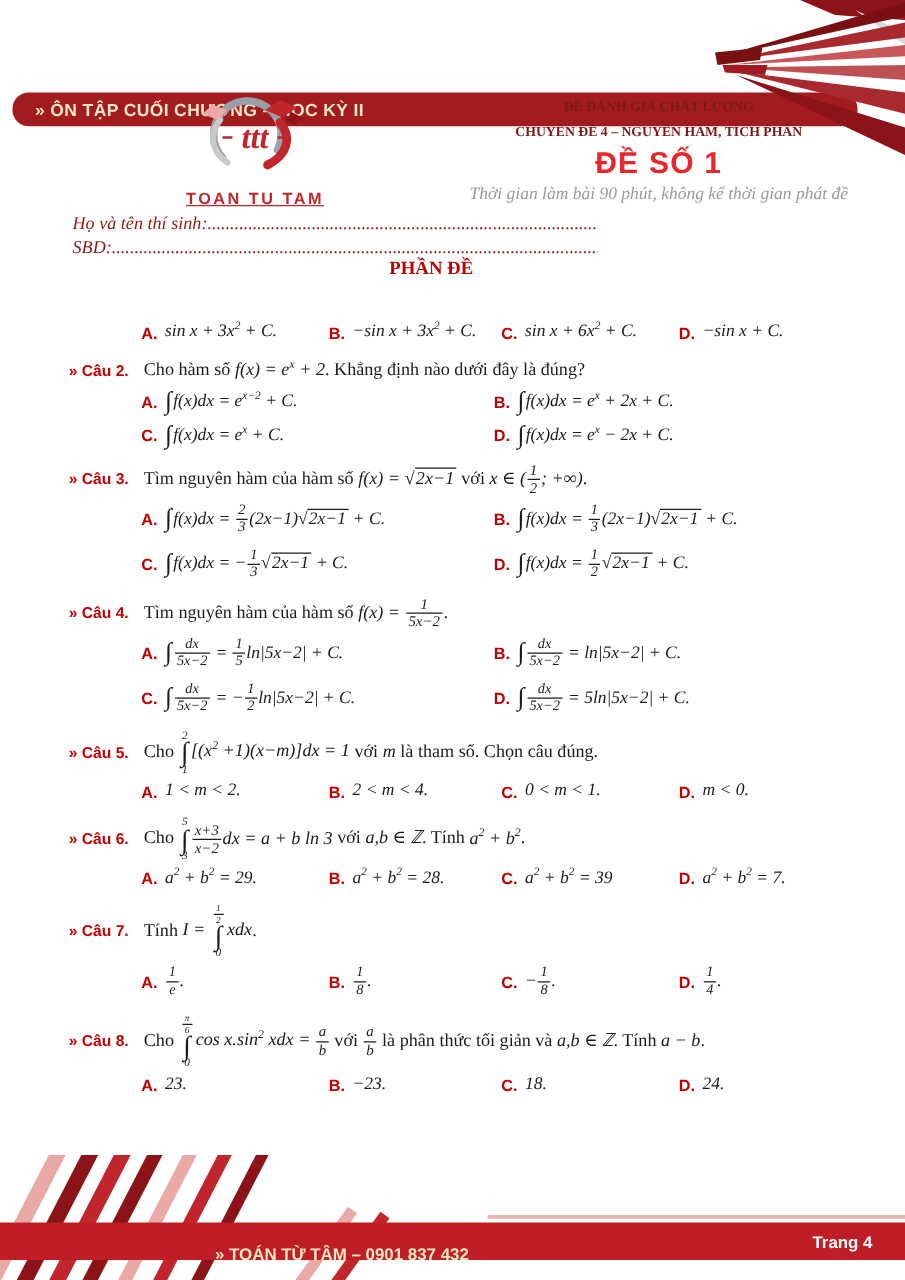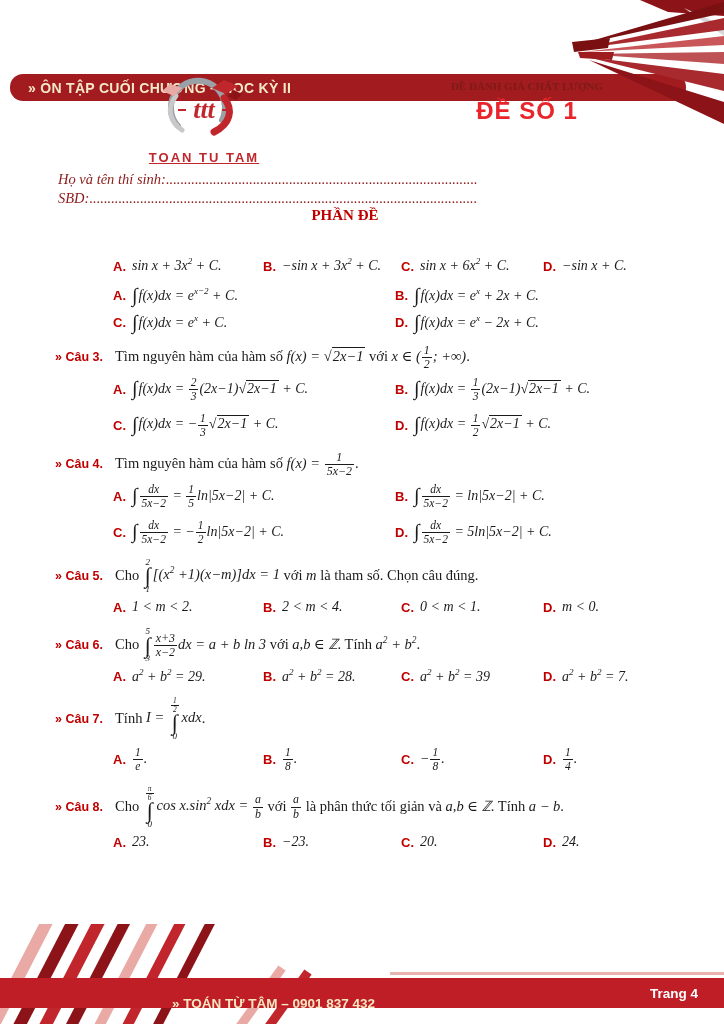--- a/index.html
+++ b/index.html
@@ -102,21 +102,23 @@
       <polygon points="54,14 66,18 58,26 46,21" fill="#e9a9a4"></polygon>
       <line x1="62" y1="40" x2="70" y2="40" stroke="#c0262b" stroke-width="2"></line>
       <line x1="106" y1="40" x2="112" y2="40" stroke="#c0262b" stroke-width="2"></line>
       <text x="88" y="48" text-anchor="middle" font-family="Liberation Serif, DejaVu Serif, serif" font-style="italic" font-weight="bold" font-size="26" fill="#c0262b">ttt</text>
     </svg>
     <div class="brand">TOAN TU TAM</div>
   </div>
 
   <div class="exam-info">
     <div class="l1">ĐỀ ĐÁNH GIÁ CHẤT LƯỢNG</div>
+    <div class="l2">CHUYÊN ĐỀ 4 –  NGUYÊN HÀM, TÍCH PHÂN</div>
     <div class="num">ĐỀ SỐ 1</div>
+    <div class="note">Thời gian làm bài 90 phút, không kể thời gian phát đề</div>
   </div>
 
   <div class="dotline name">Họ và tên thí sinh:.............................................................................................................</div>
   <div class="dotline sbd">SBD:............................................................................................................................................</div>
 
   <div class="part-title">PHẦN ĐỀ</div>
 
   <div class="questions">
       <div class="q">
         <div class="q-opts cols-4">
@@ -132,20 +134,24 @@
             <span class="opt-key">C.</span>
             <span class="opt-val"><span class="math">sin x + 6x<sup>2</sup> + C.</span></span>
           </div>
           <div class="opt">
             <span class="opt-key">D.</span>
             <span class="opt-val"><span class="math">−sin x + C.</span></span>
           </div>
         </div>
       </div>
       <div class="q">
+        <div class="q-head">
+          <span class="q-label">» Câu 2.</span>
+          <span class="q-stem">Cho hàm số <span class="math">f(x) = e<sup>x</sup> + 2</span>. Khẳng định nào dưới đây là đúng?</span>
+        </div>
         <div class="q-opts cols-2">
           <div class="opt">
             <span class="opt-key">A.</span>
             <span class="opt-val"><span class="math"><span class="intg">∫</span>f(x)dx = e<sup>x−2</sup> + C.</span></span>
           </div>
           <div class="opt">
             <span class="opt-key">B.</span>
             <span class="opt-val"><span class="math"><span class="intg">∫</span>f(x)dx = e<sup>x</sup> + 2x + C.</span></span>
           </div>
           <div class="opt">
@@ -303,21 +309,21 @@
           <div class="opt">
             <span class="opt-key">A.</span>
             <span class="opt-val"><span class="math">23.</span></span>
           </div>
           <div class="opt">
             <span class="opt-key">B.</span>
             <span class="opt-val"><span class="math">−23.</span></span>
           </div>
           <div class="opt">
             <span class="opt-key">C.</span>
-            <span class="opt-val"><span class="math">20.</span></span>
+            <span class="opt-val"><span class="math">18.</span></span>
           </div>
           <div class="opt">
             <span class="opt-key">D.</span>
             <span class="opt-val"><span class="math">24.</span></span>
           </div>
         </div>
       </div>
     </div>
 
   <svg class="footer-stripes" viewBox="0 0 340 100" aria-hidden="true">

